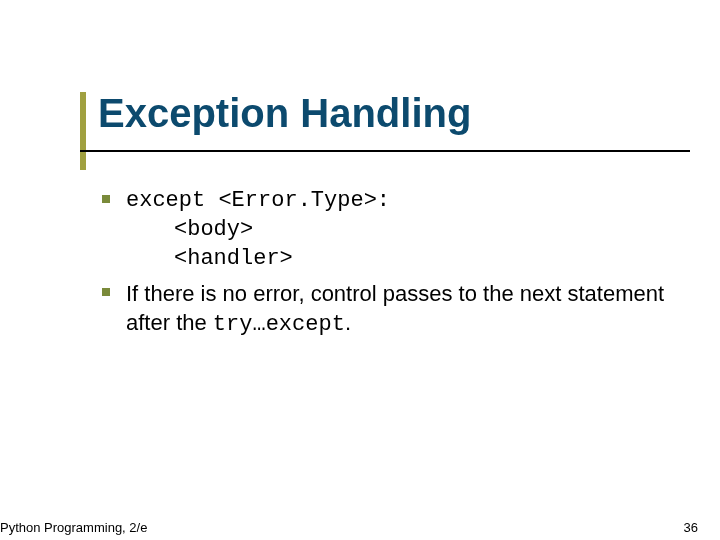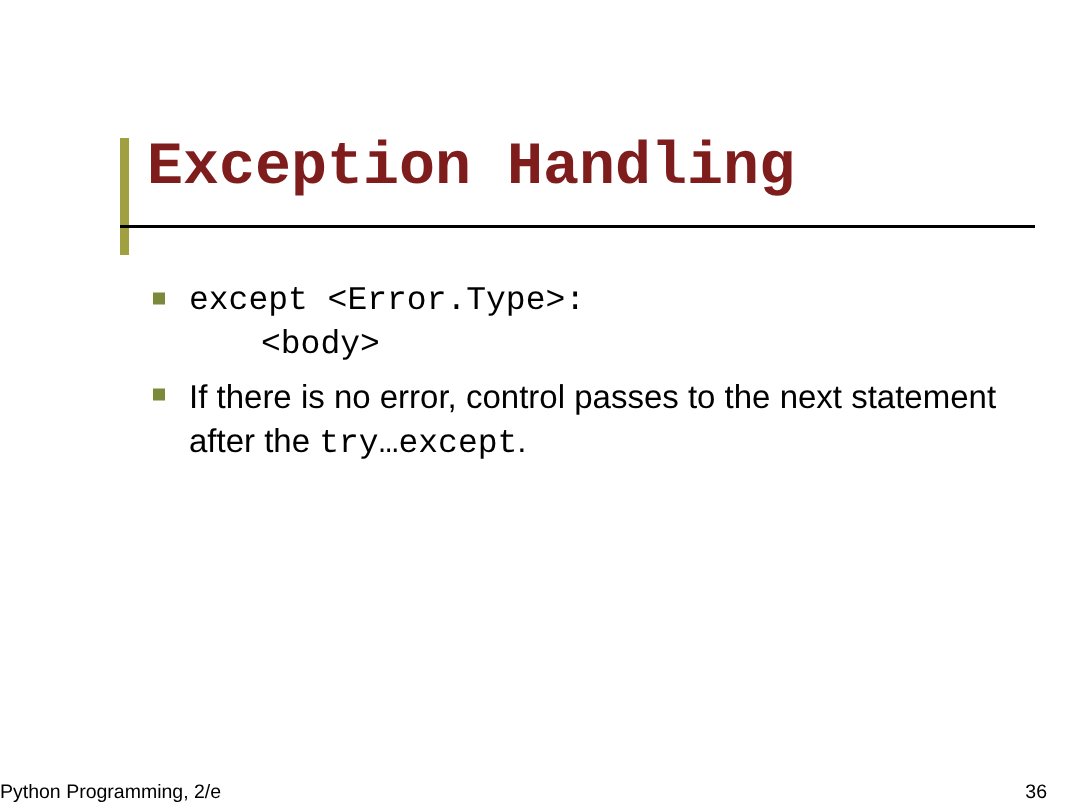--- a/index.html
+++ b/index.html
@@ -33,25 +33,25 @@
   }
   .rule {
     position: absolute;
     left: -18px;
     top: 58px;
     width: 610px;
     height: 2px;
     background: #000;
   }
   .title {
-    font-family: Liberation Mono, monospace;
+    font-family: Liberation Sans, sans-serif;
     font-size: 40px;
     line-height: 1.05;
     letter-spacing: 0px;
-    color: #7f1d1d;
+    color: #0c4a6e;
     margin: 0;
     position: relative;
   }
   .body {
     position: absolute;
     left: 126px;
     top: 186px;
     width: 560px;
   }
   .item {
@@ -106,20 +106,21 @@
     <h1 class="title">Exception Handling</h1>
     <div class="rule"></div>
   </div>
 
   <div class="body">
 
     <div class="item">
       <div class="bullet"></div>
       <div class="line code indent1">except &lt;Error.Type&gt;:</div>
       <div class="line code indent2">&lt;body&gt;</div>
+      <div class="line code indent2">&lt;handler&gt;</div>
     </div>
 
 
     <div class="item">
       <div class="bullet"></div>
       <div class="line">
         <span>If there is no error, control passes to the next statement after the </span><span class="code">try…except</span><span>.</span>
       </div>
     </div>
 

